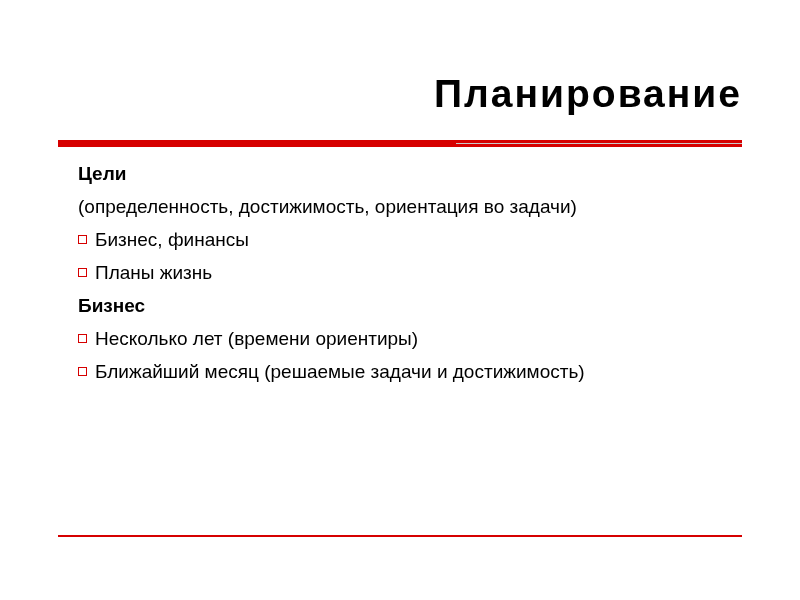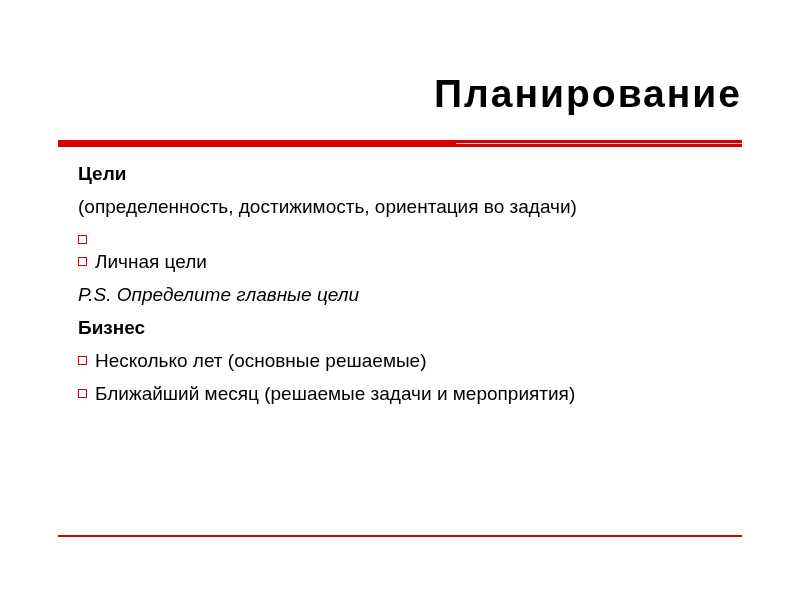--- a/index.html
+++ b/index.html
@@ -122,47 +122,44 @@
       <span class="text">Цели</span>
     </div>
 
     <div class="line plain">
       <span class="bullet-spacer"></span>
       <span class="text">(определенность, достижимость, ориентация во задачи)</span>
     </div>
 
     <div class="line plain">
       <span class="bullet-marker"></span>
+      <span class="text">Бизнес, финансы</span>
     </div>
 
     <div class="line plain">
       <span class="bullet-marker"></span>
-      <span class="text">Личная цели</span>
+      <span class="text">Планы жизнь</span>
     </div>
 
 
-    <div class="line italic">
-      <span class="bullet-spacer"></span>
-      <span class="text">P.S. Определите главные цели</span>
-    </div>
 
     <div class="line heading">
       <span class="bullet-spacer"></span>
       <span class="text">Бизнес</span>
     </div>
 
     <div class="line plain">
       <span class="bullet-marker"></span>
-      <span class="text">Несколько лет (основные решаемые)</span>
+      <span class="text">Несколько лет (времени ориентиры)</span>
     </div>
 
 
     <div class="line plain">
       <span class="bullet-marker"></span>
-      <span class="text">Ближайший месяц (решаемые задачи и мероприятия)</span>
+      <span class="text">Ближайший месяц (решаемые задачи и достижимость)</span>
     </div>
 
 
   </div>
 
   <div class="bottom-rule"></div>
 
 </div>
 
 </body></html>

